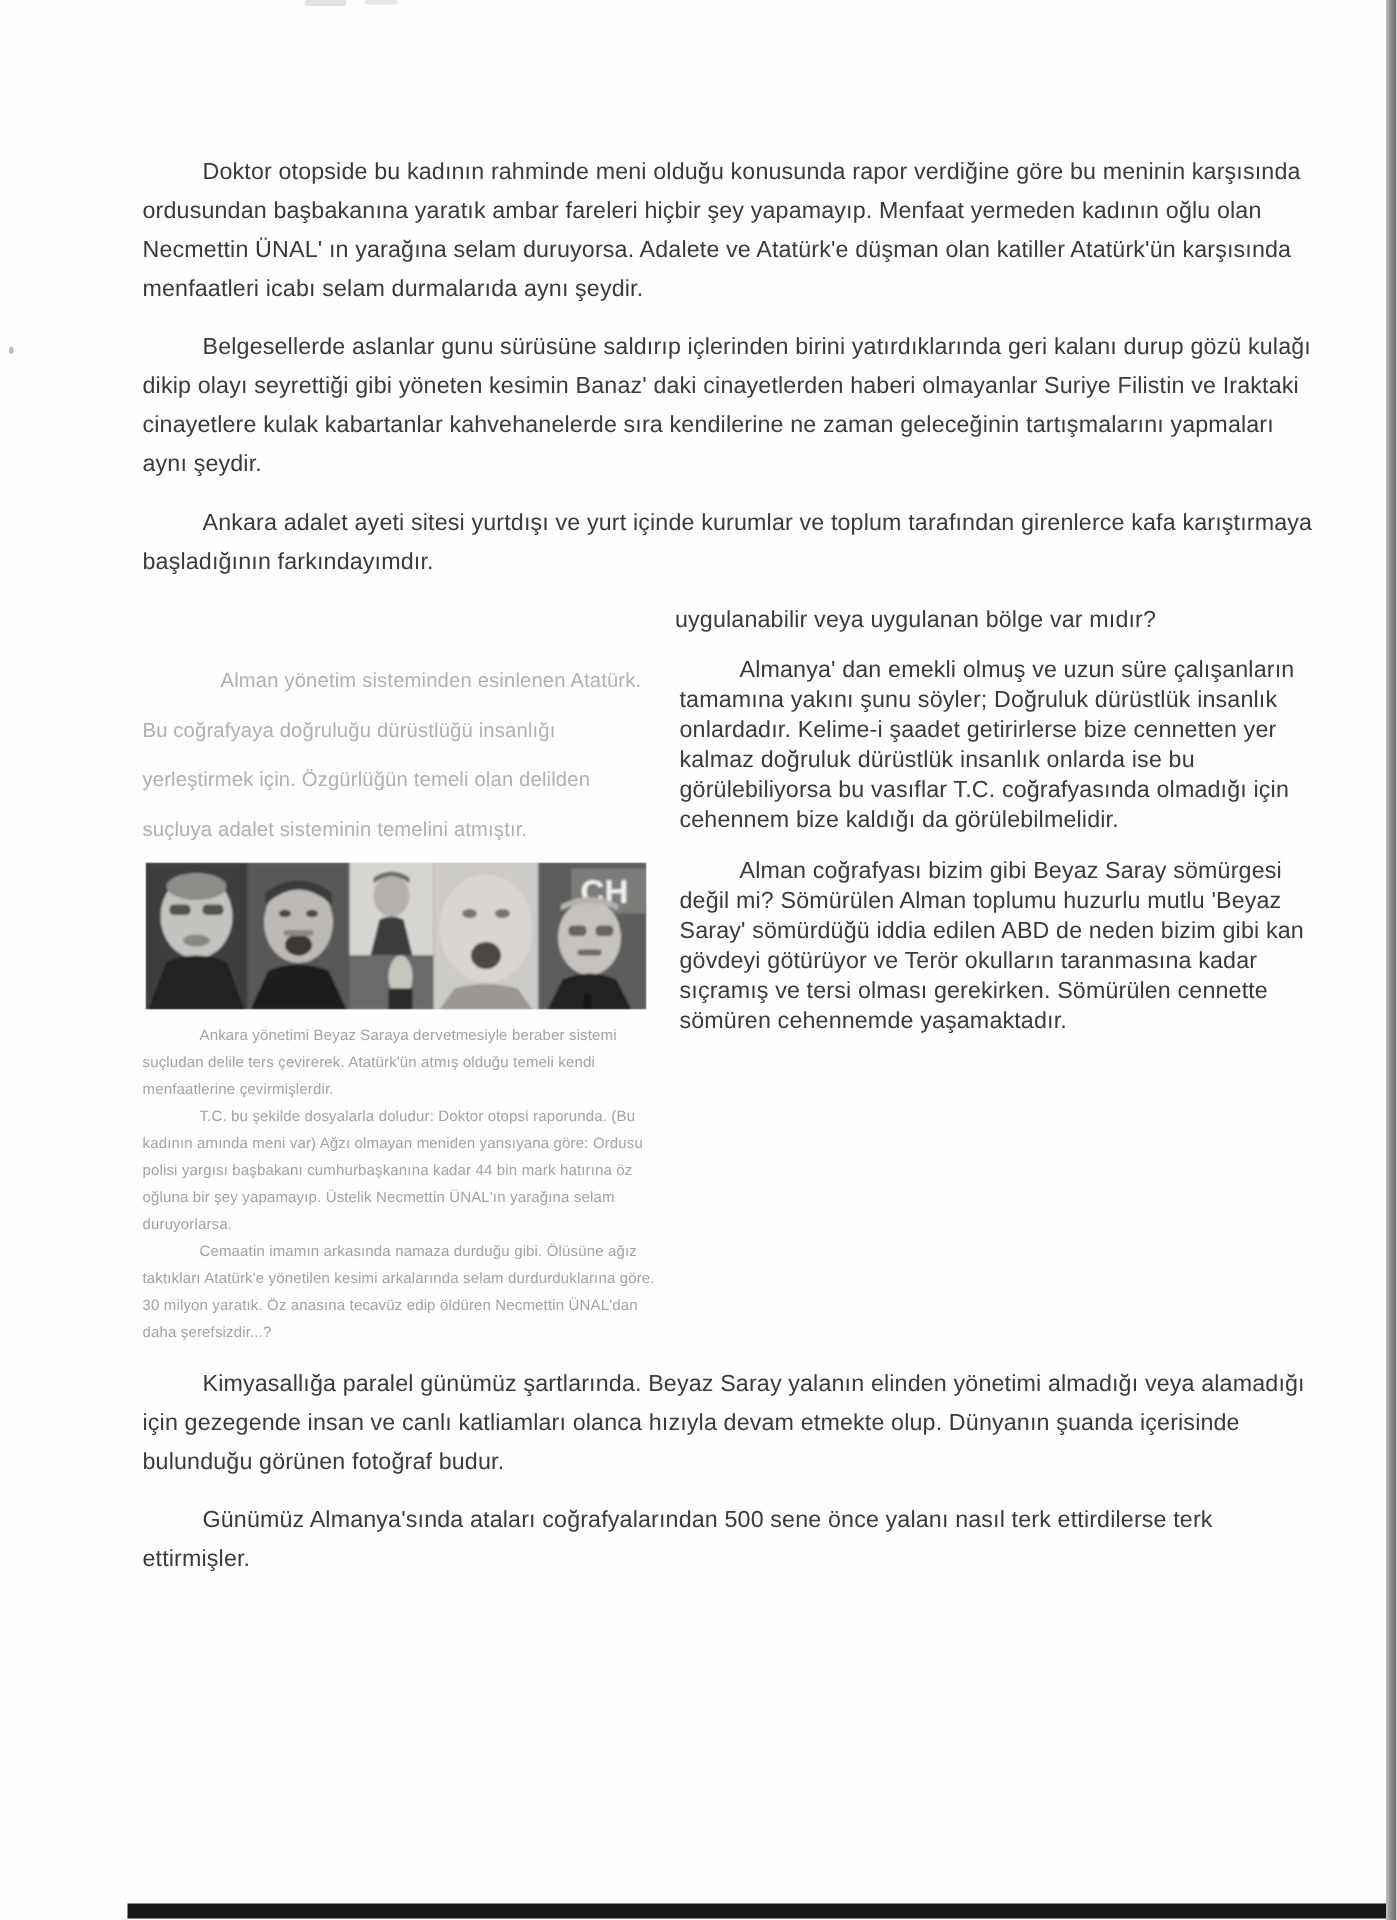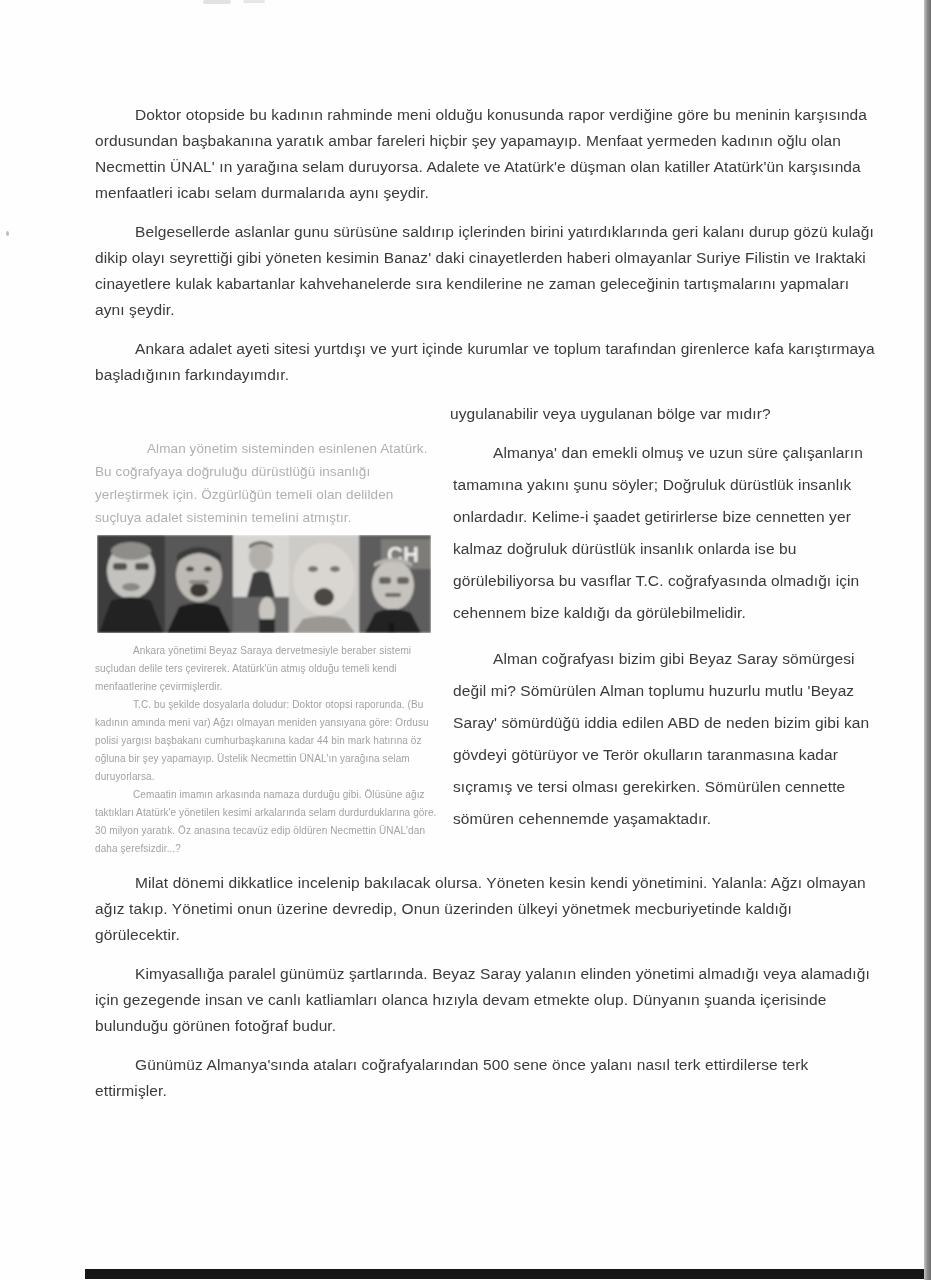--- a/index.html
+++ b/index.html
@@ -16,25 +16,25 @@
     position:absolute;left:95px;top:0;width:780px;
     padding-top:102px;
     font-size:15.5px;line-height:26px;
     letter-spacing:0.1px;
   }
   .para{margin:0 0 13px 0;text-indent:40px;}
   .p5-block{margin:0 0 10px 0;}
   .p5-line2{display:block;margin-left:355px;}
   .two-col{display:flex;gap:16px;margin:4px 0 12px 0;}
   .left-col{width:342px;flex:0 0 342px;}
-  .right-col{flex:1;font-size:15.5px;line-height:32px;}
+  .right-col{flex:1;font-size:15.5px;line-height:20px;}
   .right-col .para{margin-bottom:14px;}
   .caption-top{
     margin:0 0 6px 0;
-    font-size:13.5px;line-height:23px;
+    font-size:13.5px;line-height:33px;
     color:#b1b0ae;
     text-indent:52px;
   }
   .collage-wrap{margin:2px 0 9px 2px;width:334px;height:98px;}
   .caption-small{
     font-size:10px;line-height:18px;
     color:#a3a2a0;
   }
   .caption-small p{margin:0;text-indent:38px;}
   
@@ -150,21 +150,20 @@
         </div>
       </div>
 
       <div class="right-col">
         <p class="para">Almanya' dan emekli olmuş ve uzun süre çalışanların tamamına yakını şunu söyler; Doğruluk dürüstlük insanlık onlardadır. Kelime-i şaadet getirirlerse bize cennetten yer kalmaz doğruluk dürüstlük insanlık onlarda ise bu görülebiliyorsa bu vasıflar T.C. coğrafyasında olmadığı için cehennem bize kaldığı da görülebilmelidir.</p>
         <p class="para">Alman coğrafyası bizim gibi Beyaz Saray sömürgesi değil mi? Sömürülen Alman toplumu huzurlu mutlu 'Beyaz Saray' sömürdüğü iddia edilen ABD de neden bizim gibi kan gövdeyi götürüyor ve Terör okulların taranmasına kadar sıçramış ve tersi olması gerekirken. Sömürülen cennette sömüren cehennemde yaşamaktadır.</p>
       </div>
 
     </div>
 
-    <p class="para">Milat dönemi dikkatlice incelenip bakılacak olursa. Yöneten kesin kendi yönetimini. Yalanla: Ağzı olmayan ağız takıp. Yönetimi onun üzerine devredip, Onun üzerinden ülkeyi yönetmek mecburiyetinde kaldığı görülecektir.</p>
 
     <p class="para">Kimyasallığa paralel günümüz şartlarında. Beyaz Saray yalanın elinden yönetimi almadığı veya alamadığı için gezegende insan ve canlı katliamları olanca hızıyla devam etmekte olup. Dünyanın şuanda içerisinde bulunduğu görünen fotoğraf budur.</p>
 
     <p class="para">Günümüz Almanya'sında ataları coğrafyalarından 500 sene önce yalanı nasıl terk ettirdilerse terk ettirmişler.</p>
 
   </div>
 
   <div class="scan-edge"></div>
   <div class="bottom-bar"></div>
 

